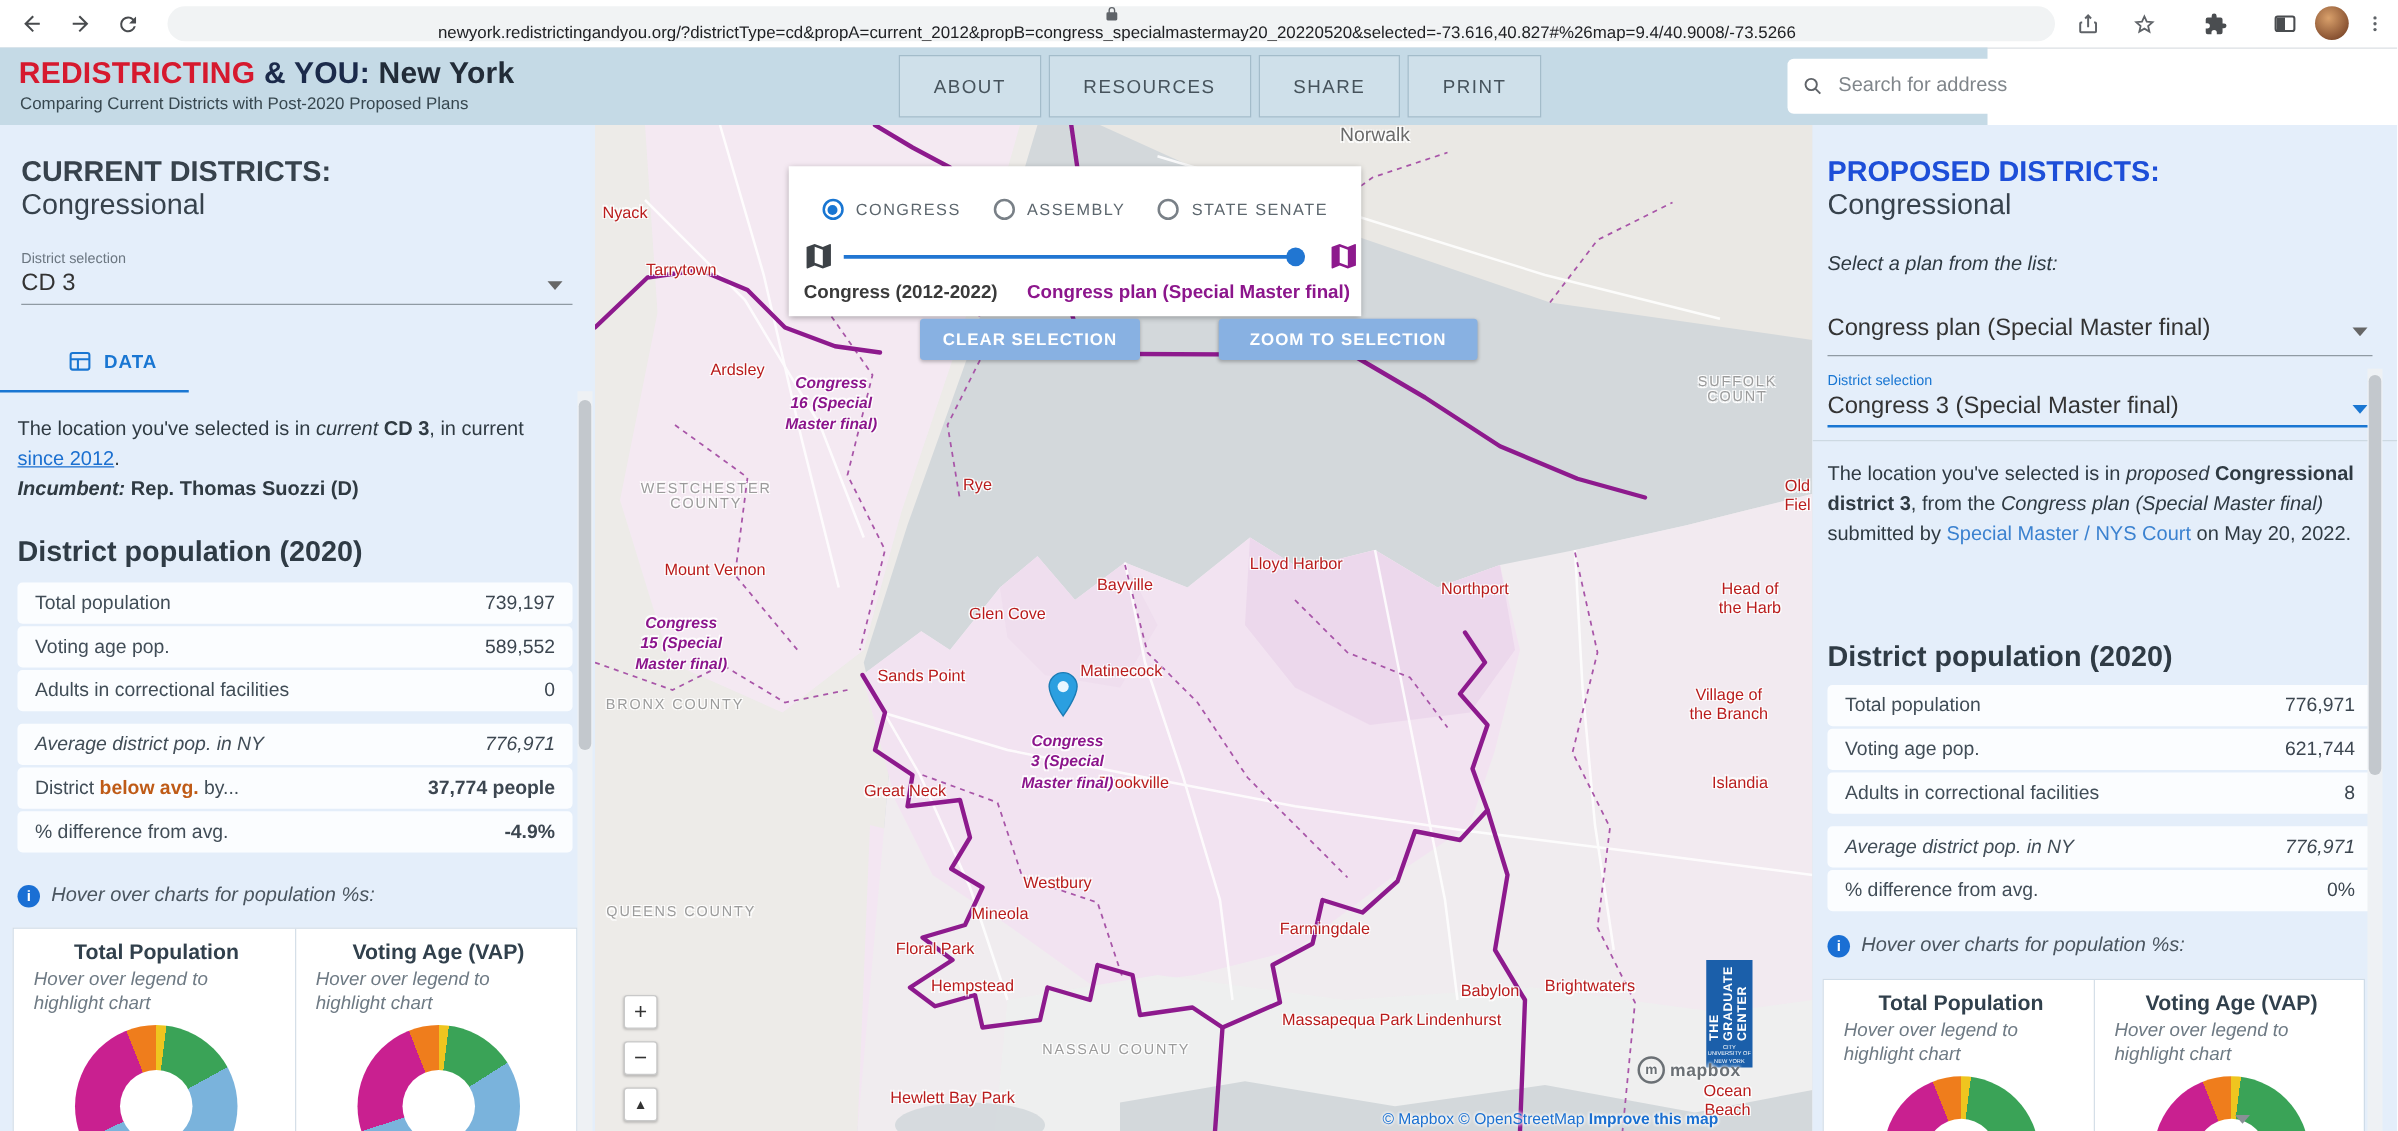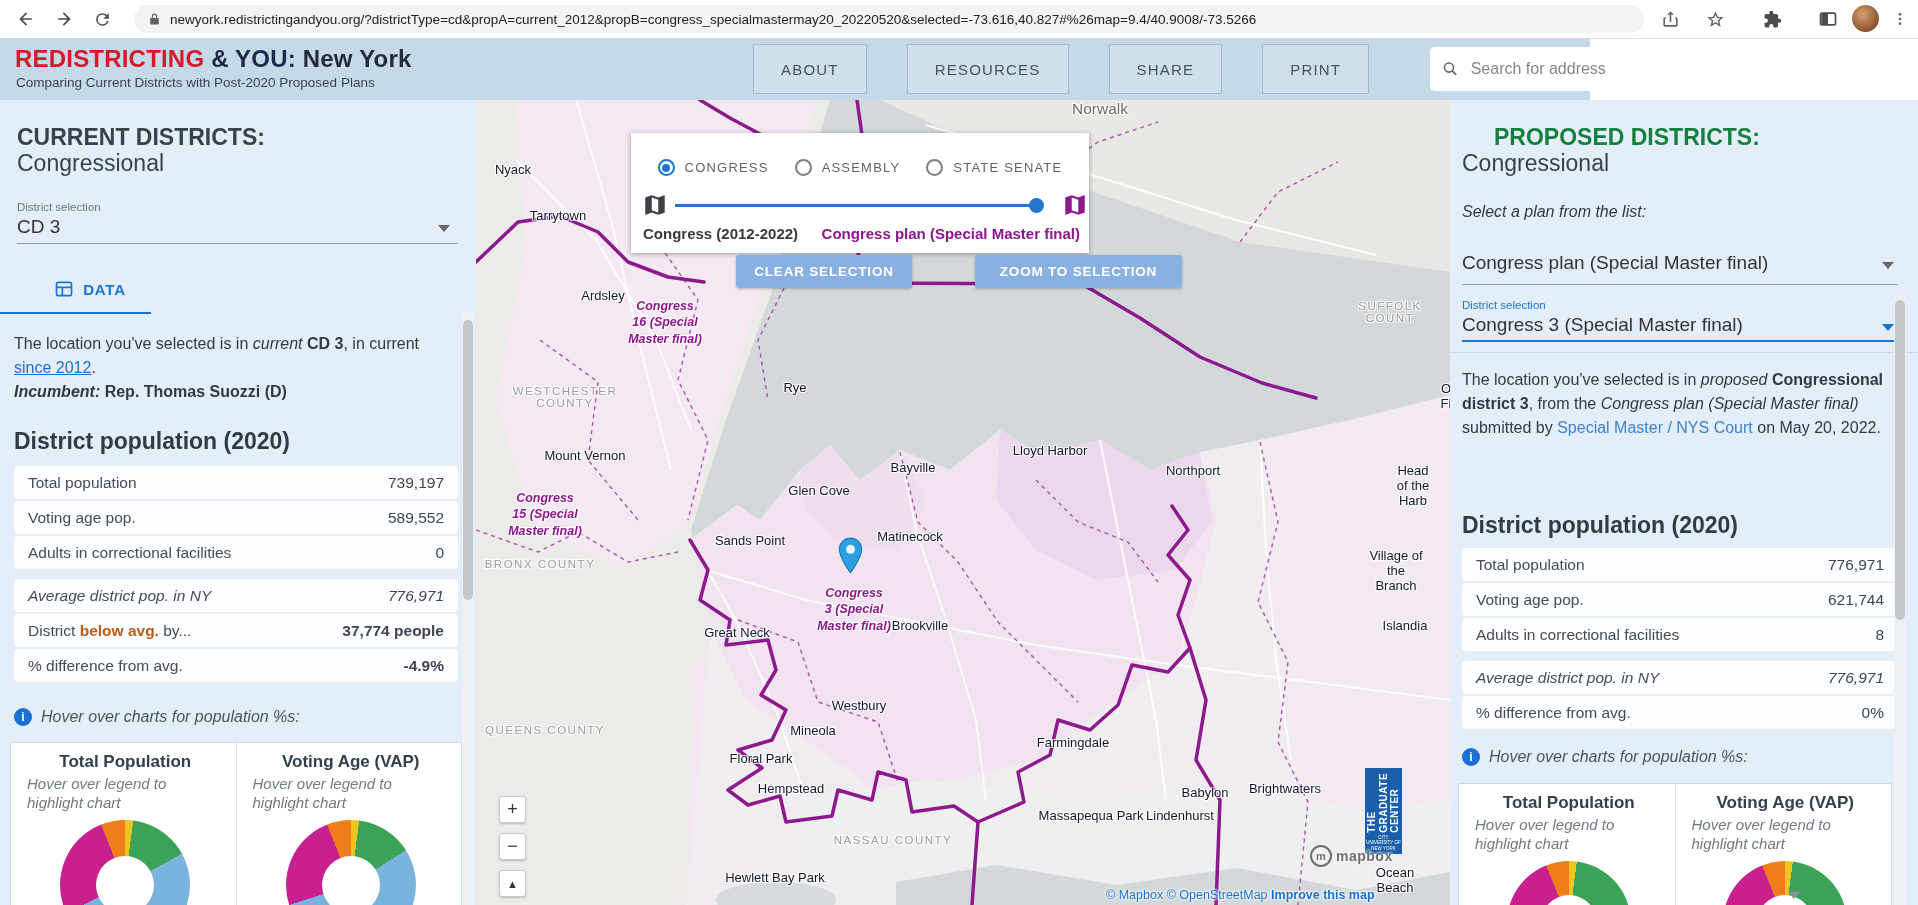--- a/index.html
+++ b/index.html
@@ -1,32 +1,32 @@
 <!DOCTYPE html>
 <html><head>
 <meta charset="utf-8">
 <style>
   html,body{margin:0;padding:0;background:#fff;font-family:"Liberation Sans",sans-serif;}
   .stage{position:relative;width:1918px;height:905px;overflow:hidden;background:#fff;}
   .abs{position:absolute;}
   
   .chrome{position:absolute;left:0;top:0;width:1918px;height:38px;background:#fff;border-bottom:1px solid #dcdfe3;}
   .chrome .nav-ic{position:absolute;top:7px;width:24px;height:24px;color:#5f6368;display:flex;align-items:center;justify-content:center;cursor:pointer;}
-  .urlbar{position:absolute;left:134px;top:5px;width:1510px;height:28px;background:#f1f3f4;border-radius:14px;display:flex;align-items:center;padding:0 14px;box-sizing:border-box;overflow:hidden;}
+  .urlbar{position:absolute;left:134px;top:5px;width:1510px;height:28px;background:#f1f3f4;border-radius:14px;display:flex;align-items:center;padding:0 14px;box-sizing:border-box;overflow:hidden;flex-direction:column;}
   .urlbar .url{font-size:13.5px;color:#202124;white-space:nowrap;overflow:hidden;margin-left:9px;}
   .avatar{position:absolute;left:1852px;top:5px;width:27px;height:27px;border-radius:50%;background:radial-gradient(circle at 40% 35%,#d9a06b,#8a5433 70%,#5f3b22);cursor:pointer;}
   
   .site-header{position:absolute;left:0;top:38px;width:1590px;height:62px;background:#c5dae6;}
   .brand{position:absolute;left:15px;top:7px;font-size:24px;font-weight:bold;letter-spacing:.2px;}
   .brand .red{color:#d6192e;}
   .brand .navy{color:#1b2a4a;}
   .brand .region{color:#222c38;font-weight:600;}
   .tagline{position:absolute;left:16px;top:37px;font-size:13.5px;color:#37474f;}
   .topnav{position:absolute;left:719px;top:6px;height:50px;display:flex;gap:6px;}
-  .topnav .nav-btn{display:flex;align-items:center;padding:0 27px;border:1px solid #a3bcca;background:rgba(255,255,255,.18);color:#46535c;font-size:15px;letter-spacing:1.2px;cursor:pointer;margin-left:34px;}
+  .topnav .nav-btn{display:flex;align-items:center;padding:0 27px;border:1px solid #a3bcca;background:rgba(255,255,255,.18);color:#46535c;font-size:15px;letter-spacing:1.2px;cursor:pointer;}
   .search{position:absolute;left:1430px;top:9px;width:443px;height:44px;background:#fff;border-radius:5px;display:flex;align-items:center;padding:0 12px;box-sizing:border-box;}
   .search input{border:none;outline:none;font-size:16px;color:#333;width:100%;margin-left:10px;font-family:"Liberation Sans",sans-serif;background:transparent;}
   .search input::placeholder{color:#80868b;}
   
   .panel{position:absolute;top:100px;height:805px;background:#e4eefa;overflow:hidden;}
   .panel.left{left:0;width:476px;}
   .panel.right{left:1450px;width:468px;}
   .p-title{font-size:23px;font-weight:bold;color:#37424c;}
   .p-sub{font-size:23px;font-weight:500;color:#37424c;}
   .sel-label{font-size:11.5px;color:#6b7680;}
@@ -58,21 +58,21 @@
   .ch-cap{font-size:15px;font-style:italic;color:#6e7a84;line-height:1.28;margin-top:2px;}
   .donut{border-radius:50%;margin:8px auto 0;position:relative;}
   .donut .hole{position:absolute;left:50%;top:50%;transform:translate(-50%,-50%);background:#fff;border-radius:50%;}
   .sbar{position:absolute;width:12px;background:#eef1f4;}
   .sbar .thumb{position:absolute;left:1px;width:10px;background:#c3c8cd;border-radius:5px;cursor:pointer;}
   .scroll-caret{width:0;height:0;border-left:6px solid transparent;border-right:6px solid transparent;border-top:7px solid #8a9096;}
   
   .map{position:absolute;left:476px;top:100px;width:974px;height:805px;background:#d3d8db;overflow:hidden;cursor:grab;}
   .maplbl{position:absolute;transform:translateX(-50%);white-space:pre-line;text-align:center;pointer-events:none;
     text-shadow:-1px -1px 0 rgba(255,255,255,.85),1px -1px 0 rgba(255,255,255,.85),-1px 1px 0 rgba(255,255,255,.85),1px 1px 0 rgba(255,255,255,.85);}
-  .maplbl.town{font-size:13px;color:#0f172a;margin-left:13px;}
+  .maplbl.town{font-size:13px;color:#b91c1c;}
   .maplbl.county{font-size:11.5px;color:#9b9b9b;letter-spacing:1.5px;}
   .maplbl.big{font-size:15.5px;color:#6b6b6b;}
   .maplbl.district{font-size:12.5px;font-weight:600;font-style:italic;color:#8c168c;line-height:1.3;}
   .map-panel{position:absolute;left:155px;top:33px;width:458px;height:120px;background:#fff;box-shadow:0 1px 5px rgba(0,0,0,.35);}
   .radio-row{position:absolute;left:0;top:26px;width:100%;display:flex;justify-content:center;align-items:center;gap:0;}
   .radio{width:17px;height:17px;border-radius:50%;border:2px solid #798087;box-sizing:border-box;position:relative;cursor:pointer;flex:0 0 auto;}
   .radio.sel{border-color:#1976d2;}
   .radio.sel::after{content:"";position:absolute;left:50%;top:50%;transform:translate(-50%,-50%);width:8px;height:8px;border-radius:50%;background:#1976d2;}
   .radio-lb{font-size:13px;color:#5c666d;letter-spacing:1.2px;margin:0 26px 0 10px;cursor:pointer;}
   .slider-row{position:absolute;left:0;top:58px;width:100%;height:28px;}
@@ -399,21 +399,21 @@
       <span class="mb-txt">mapbox</span>
     </div>
     <div class="attrib">
       <span class="a">© Mapbox</span>
       <span class="a">© OpenStreetMap</span>
       <span class="bold">Improve this map</span>
     </div>
   </main>
 
   <aside class="panel right">
-    <div class="abs p-title" style="left:12px;top:24px;color:#15803d;margin-left:32px;">PROPOSED DISTRICTS:</div>
+    <div class="abs p-title" style="left:12px;top:24px;color:#1d4ed8;">PROPOSED DISTRICTS:</div>
     <div class="abs p-sub" style="left:12px;top:50px;">Congressional</div>
     <div class="abs para i" style="left:12px;top:100px;">Select a plan from the list:</div>
     <div class="abs sel-value" style="left:12px;top:152px;">Congress plan (Special Master final)</div>
     <div class="caret" style="left:432px;top:162px;"></div>
     <div class="abs hairline" style="left:12px;top:184px;width:436px;"></div>
     <div class="abs sel-label blue" style="left:12px;top:199px;">District selection</div>
     <div class="abs sel-value" style="left:12px;top:214px;">Congress 3 (Special Master final)</div>
     <div class="caret blue" style="left:432px;top:224px;"></div>
     <div class="abs hairline blue" style="left:12px;top:240px;width:436px;"></div>
     <div class="abs" style="left:0;top:252px;width:468px;height:1px;background:#cdd9e2;"></div>

